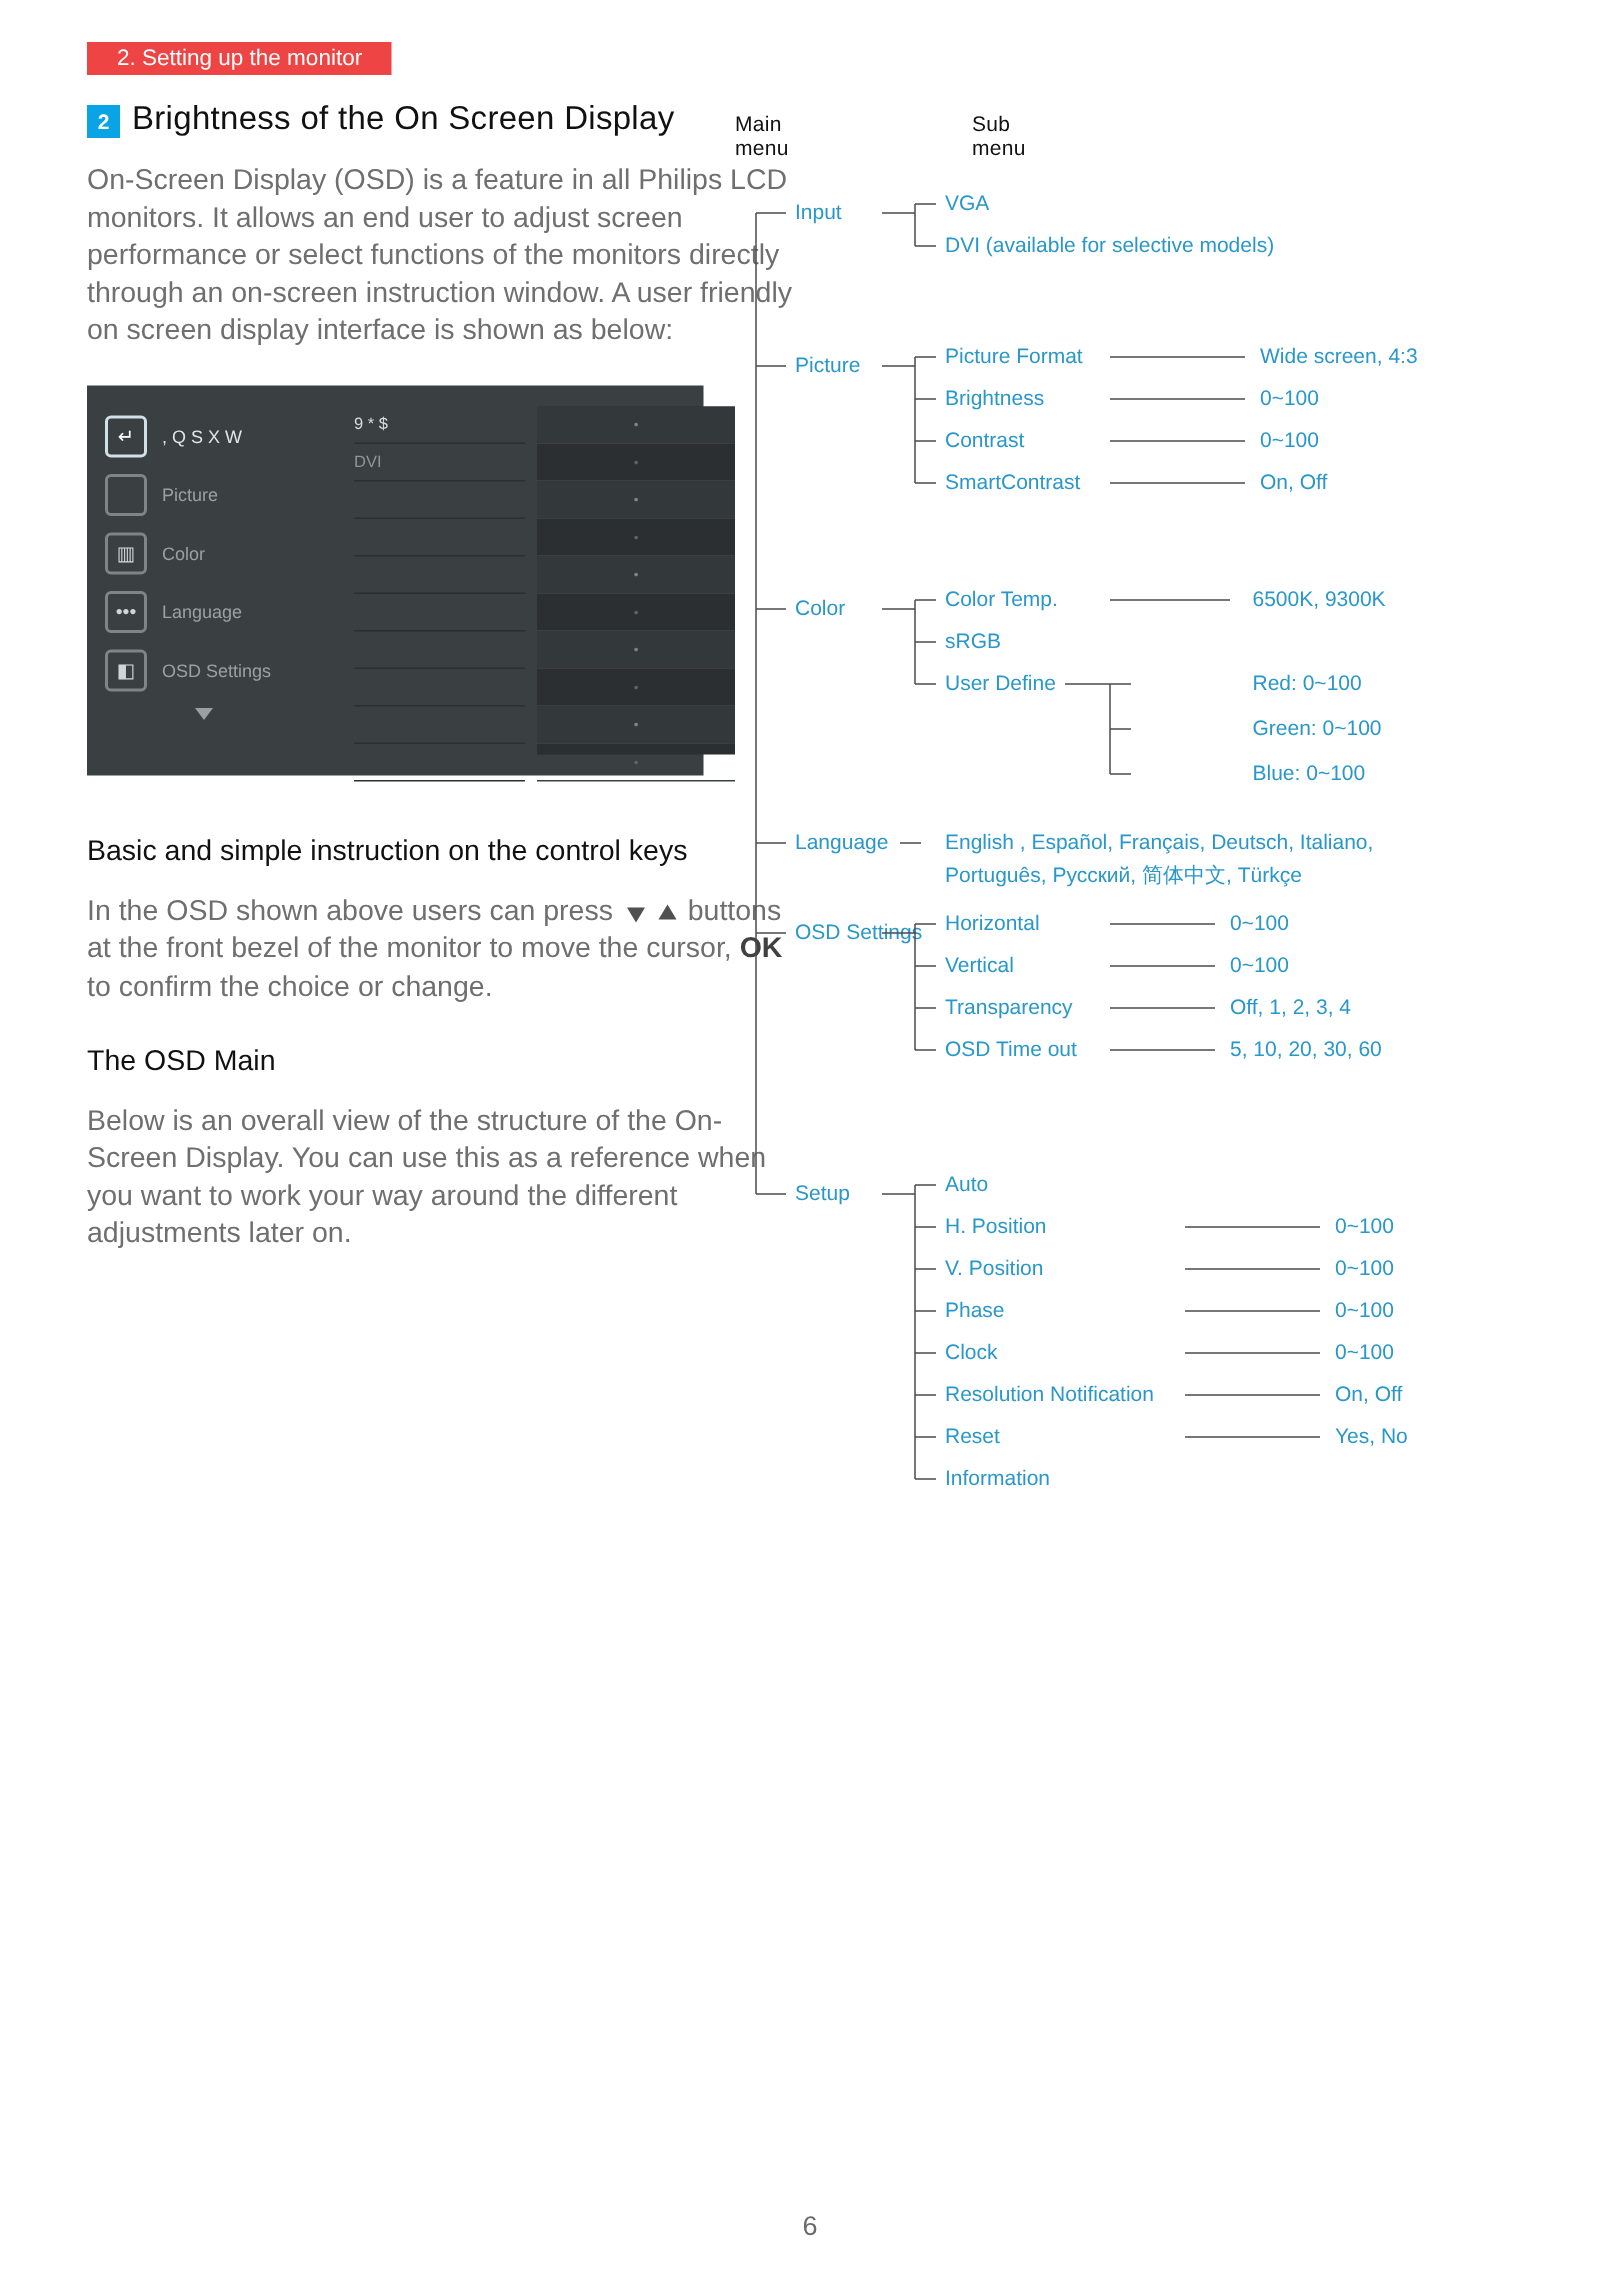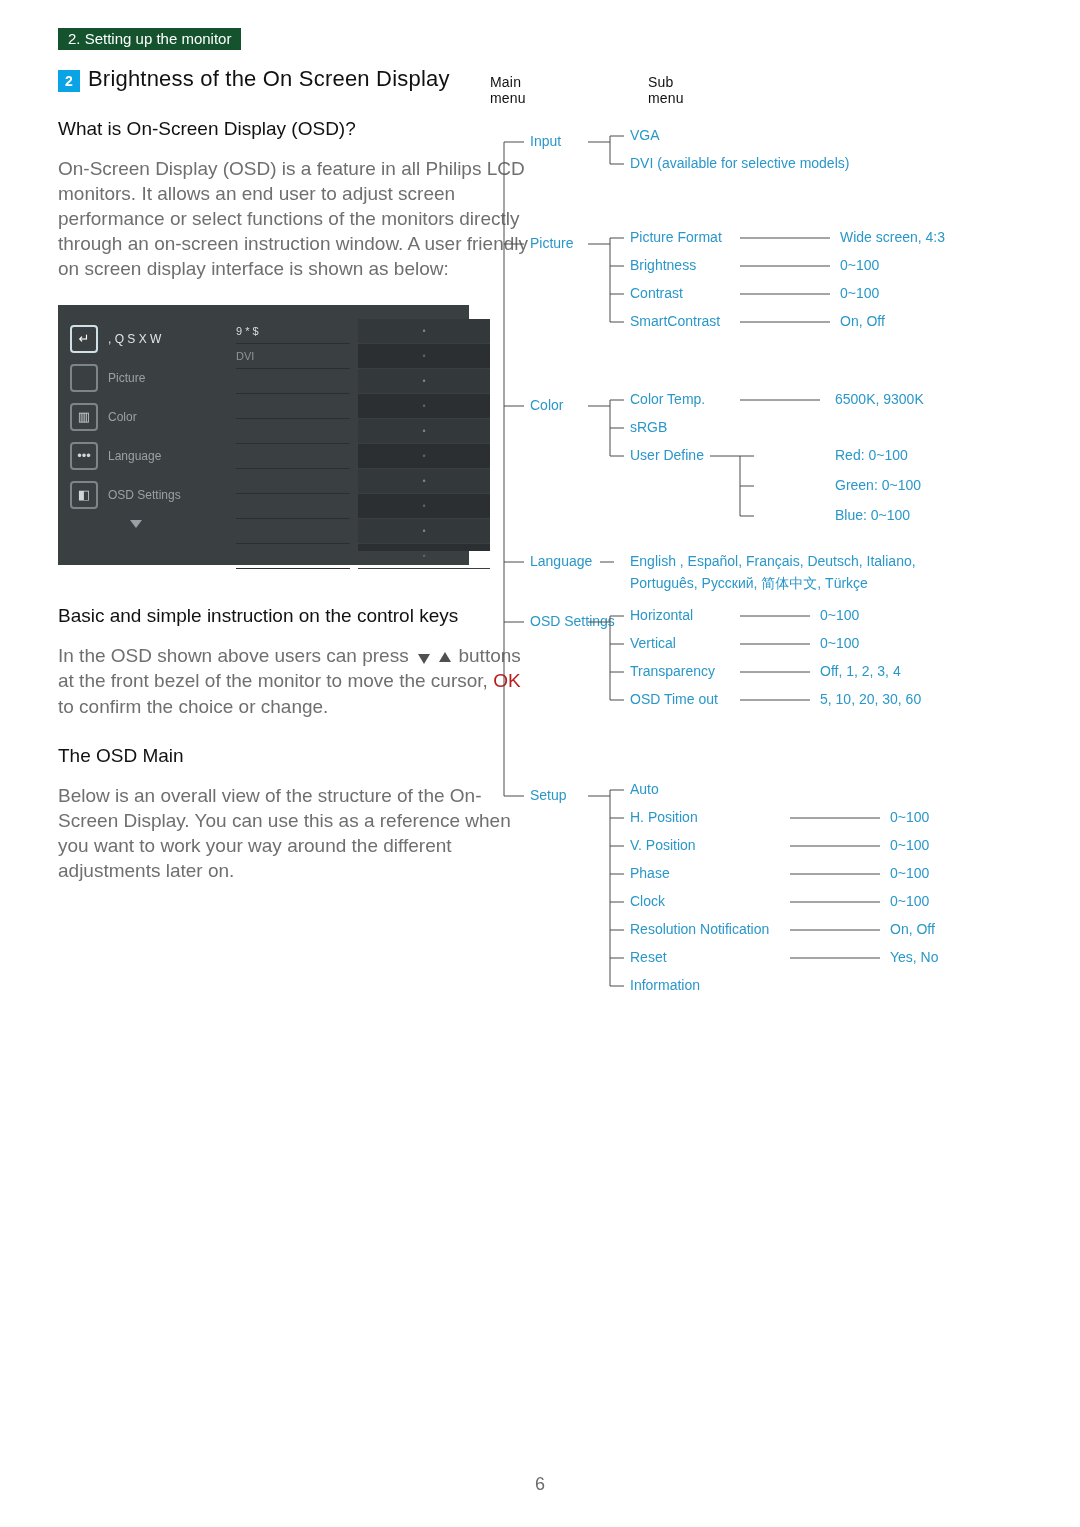--- a/index.html
+++ b/index.html
@@ -1,30 +1,30 @@
 <!DOCTYPE html>
 <html><head>
 <meta charset="utf-8">
 <style>
   html,body{margin:0;padding:0;background:#fff;color:#333;
     font-family:"Gill Sans","Gill Sans MT","Segoe UI",Helvetica,Arial,sans-serif;
     font-weight:300;-webkit-font-smoothing:antialiased}
   .page{width:1080px;height:1527px;position:relative;margin:0 auto;overflow:hidden}
   
-  .chapter-bar{position:absolute;left:58px;top:28px;background:#14532d;color:#fff;
-    font-size:15px;padding:2px 10px 3px}
+  .chapter-bar{position:absolute;left:58px;top:28px;background:#ef4444;color:#fff;
+    font-size:15px;padding:2px 20px 3px}
   
   .left{position:absolute;left:58px;top:66px;width:474px}
   .h2line{display:flex;align-items:baseline}
   .h2num{background:#0aa3e6;color:#fff;width:22px;height:22px;line-height:22px;
     text-align:center;font-size:14px;font-weight:600;margin-right:8px}
   .h2{font-size:22px;color:#111;letter-spacing:.2px}
   .h3{font-size:19px;color:#111;margin-top:26px}
   .body{font-size:19px;line-height:1.32;color:#6f6f6f;margin-top:16px}
-  .body.ok b{font-weight:400;color:#b91c1c}
+  .body.ok b{font-weight:700;color:#404040}
   .down-up{display:inline-block}
   .tri{display:inline-block;width:0;height:0;border-left:6px solid transparent;
     border-right:6px solid transparent}
   .tri.down{border-top:10px solid #505050;margin:0 2px 0 4px;transform:translateY(2px)}
   .tri.up{border-bottom:10px solid #505050;margin:0 2px}
   
   .osdshot{width:411px;height:260px;background:#3a3f41;margin-top:24px;position:relative}
   .osdshot .pane{position:absolute;top:14px;bottom:14px}
   .osdshot .side{left:12px;width:148px}
   .osdshot .mid{left:178px;width:114px}
@@ -63,21 +63,20 @@
 
 <div class="page">
   <div class="chapter-bar">2. Setting up the monitor</div>
 
   <div class="left">
     <div class="h2line">
       <div class="h2num">2</div>
       <div class="h2">Brightness of the On Screen Display</div>
     </div>
 
-    <div class="h3">What is On-Screen Display (OSD)?</div>
     <div class="body">On-Screen Display (OSD) is a feature in all Philips LCD monitors. It allows an end user to adjust screen performance or select functions of the monitors directly through an on-screen instruction window. A user friendly on screen display interface is shown as below:</div>
 
     <div class="osdshot">
       <div class="pane side" id="osd-side">
           <div class="sideItem active">
             <div class="iconbox sel">↵</div>
             <span>, Q S X W</span>
           </div>
           <div class="sideItem">
             <div class="iconbox"> </div>

